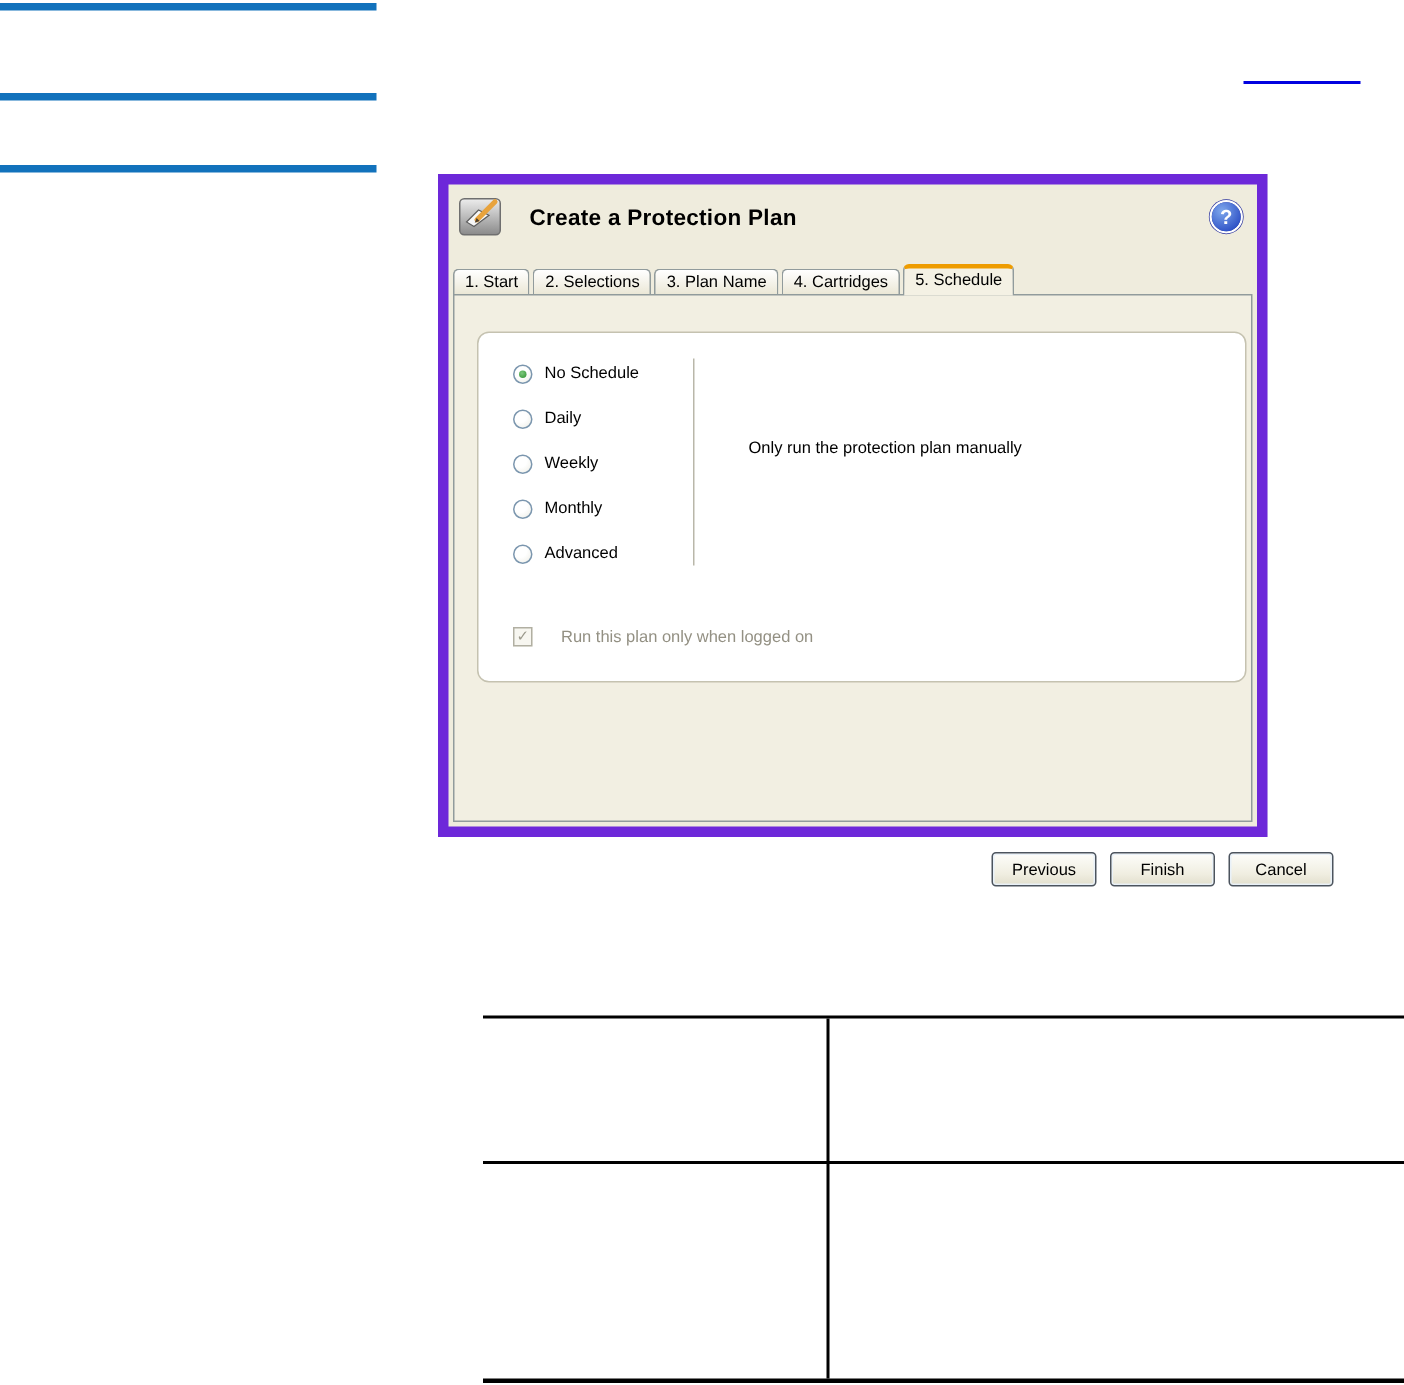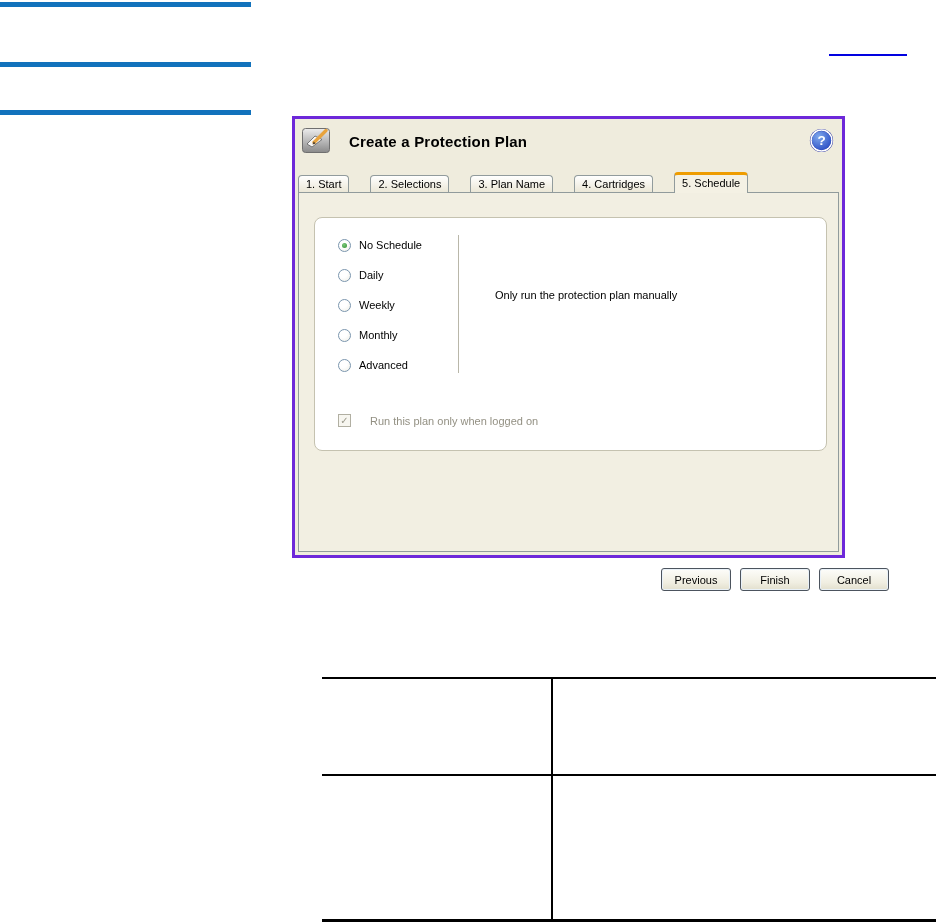--- a/index.html
+++ b/index.html
@@ -8,29 +8,29 @@
     font-family:"Liberation Sans", sans-serif;color:#000;overflow:hidden;
   }
   
   .accent-bar{position:absolute;left:0;width:251px;height:5px;background:#1272BC;}
   .bar1{top:2px}.bar2{top:62px}.bar3{top:110px}
   .link-underline{position:absolute;left:829px;top:54px;width:78px;height:2px;background:#0202E0;cursor:pointer;}
 
   
   .dialog{
     position:absolute;left:292px;top:116px;width:553px;height:442px;
-    background:#EFECDD;border:3px solid #6d28d9;box-sizing:border-box;
+    background:#EFECDD;border:7px solid #6d28d9;box-sizing:border-box;
   }
   .dialog-header{position:absolute;top:7px;left:7px;right:7px;height:44px;}
   .plan-icon{position:absolute;left:0;top:1px;width:30px;height:27px;}
   .dialog-title{position:absolute;left:47px;top:7px;font-size:15px;font-weight:bold;letter-spacing:.2px;}
   .help-icon{position:absolute;right:1px;top:2px;width:25px;height:25px;cursor:pointer;}
 
   
-  .tabs{position:absolute;left:3px;top:53px;right:3px;height:21px;display:flex;align-items:flex-end;gap:19px;}
+  .tabs{position:absolute;left:3px;top:53px;right:3px;height:21px;display:flex;align-items:flex-end;}
   .tab{
     box-sizing:border-box;height:18px;padding:2px 7px 0 7px;margin-right:2px;
     background:linear-gradient(#ffffff,#EAE6D4);
     border:1px solid #919B9C;border-bottom:none;border-radius:4px 4px 0 0;
     font-size:11px;white-space:nowrap;cursor:pointer;position:relative;z-index:1;
   }
   .tab.active{
     height:21px;background:#F4F1E4;border-top:3px solid #EE9C00;
     padding-top:2px;z-index:3;
   }

